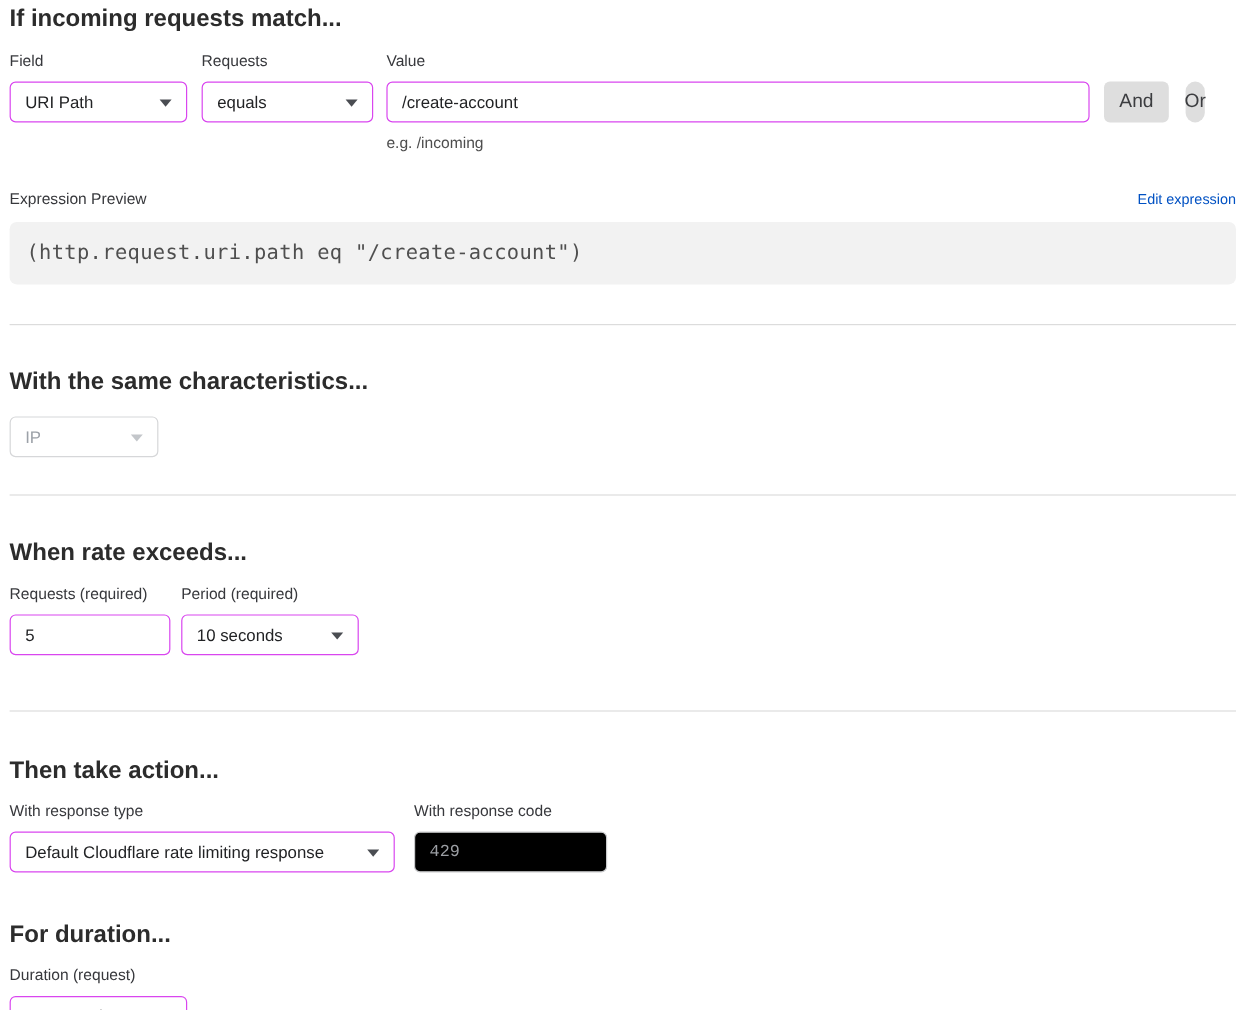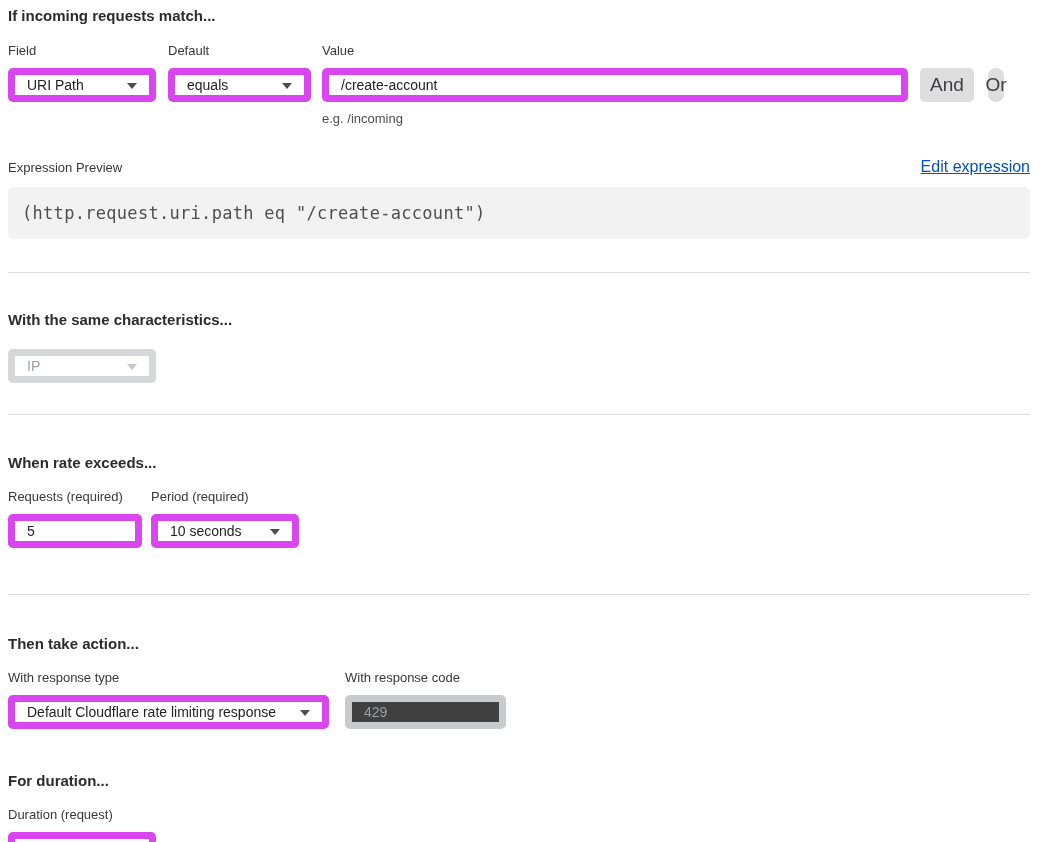--- a/index.html
+++ b/index.html
@@ -6,21 +6,21 @@
   html, body { width: 1048px; background: #ffffff; }
   body {
     font-family: "Liberation Sans", "DejaVu Sans", sans-serif;
     color: #2e2e2e;
     height: 842px;
     overflow: hidden;
   }
   .page { padding: 6px 18px 8px 8px; width: 1048px; }
 
   .section-title {
-    font-size: 15px;
+    font-size: 20px;
     font-weight: 700;
     color: #2c2c2c;
     line-height: 20px;
   }
   .field-label {
     font-size: 13px;
     color: #37383c;
     line-height: 16px;
     margin-bottom: 9px;
     white-space: nowrap;
@@ -29,21 +29,21 @@
     font-size: 13px;
     color: #4d4d4d;
     margin-top: 9px;
   }
 
   .row { display: flex; align-items: flex-start; }
   .col { display: flex; flex-direction: column; }
 
   .select, .text-input {
     height: 34px;
-    border: 7px solid #d946ef;
+    border: 1px solid #d946ef;
     border-radius: 5px;
     background: #ffffff;
     font-family: "Liberation Sans", "DejaVu Sans", sans-serif;
     font-size: 14px;
     color: #222325;
   }
   .select {
     position: relative;
     display: flex;
     align-items: center;
@@ -62,49 +62,49 @@
   }
   .select.disabled {
     border-color: #d6d7d9;
     color: #9ca1a8;
     cursor: default;
   }
   .select.disabled .caret { border-top-color: #c3c6ca; }
 
   .text-input { padding: 0 12px; outline: none; }
   .text-input.disabled {
-    background: #404040;
+    background: #000000;
     border-color: #c9cacc;
     color: #9b9ea3;
+    font-family: Liberation Mono, monospace;
   }
 
   .pill-btn {
     height: 34px;
     border: none;
     border-radius: 5px;
     background: #dedede;
     color: #3c3d40;
     font-family: "Liberation Sans", "DejaVu Sans", sans-serif;
-    font-size: 19px;
+    font-size: 16px;
     cursor: pointer;
     display: flex;
     align-items: center;
     justify-content: center;
   }
 
   .preview-head {
     display: flex;
     justify-content: space-between;
     align-items: baseline;
     margin-top: 32px;
   }
   .link {
-    font-size: 16px;
+    font-size: 12px;
     color: #0051c3;
-    text-decoration: underline;
     cursor: pointer;
     text-align: center;
   }
   .code-block {
     margin-top: 11px;
     height: 52px;
     background: #f2f2f2;
     border-radius: 6px;
     display: flex;
     align-items: center;
@@ -128,21 +128,21 @@
   .match-row { margin-top: 17px; }
   .w-field { width: 148px; margin-right: 12px; }
   .w-op { width: 143px; margin-right: 11px; }
   .w-value { width: 586px; margin-right: 12px; }
   .btn-col { margin-top: 25px; }
   .btn-and { width: 54px; margin-right: 14px; }
   .btn-or { width: 16px; border-radius: 10px; }
 
   .div-1 { margin-top: 33px; }
   .char-title { margin-top: 37px; }
-  .char-select { margin-top: 19px; width: 148px; }
+  .char-select { margin-top: 19px; width: 124px; }
   .div-2 { margin-top: 31px; }
 
   .rate-title { margin-top: 38px; }
   .rate-labels-gap { margin-top: 16px; }
   .w-requests { width: 134px; margin-right: 9px; }
   .w-period { width: 148px; }
   .div-3 { margin-top: 46px; }
 
   .action-title { margin-top: 39px; }
   .w-action { width: 266px; margin-right: 16px; }
@@ -162,21 +162,21 @@
   <div class="row match-row">
     <div class="col w-field">
       <span class="field-label">Field</span>
       <div class="select">
         <span>URI Path</span>
         <span class="caret"></span>
       </div>
     </div>
 
     <div class="col w-op">
-      <span class="field-label">Default</span>
+      <span class="field-label">Requests</span>
       <div class="select">
         <span>equals</span>
         <span class="caret"></span>
       </div>
     </div>
 
     <div class="col w-value">
       <span class="field-label">Value</span>
       <input class="text-input" type="text" value="/create-account" style="">
       <span class="hint">e.g. /incoming</span>

